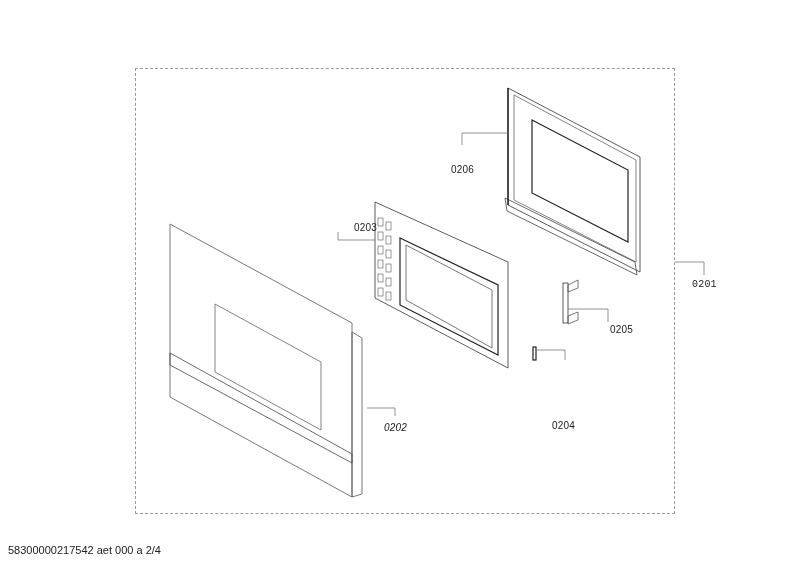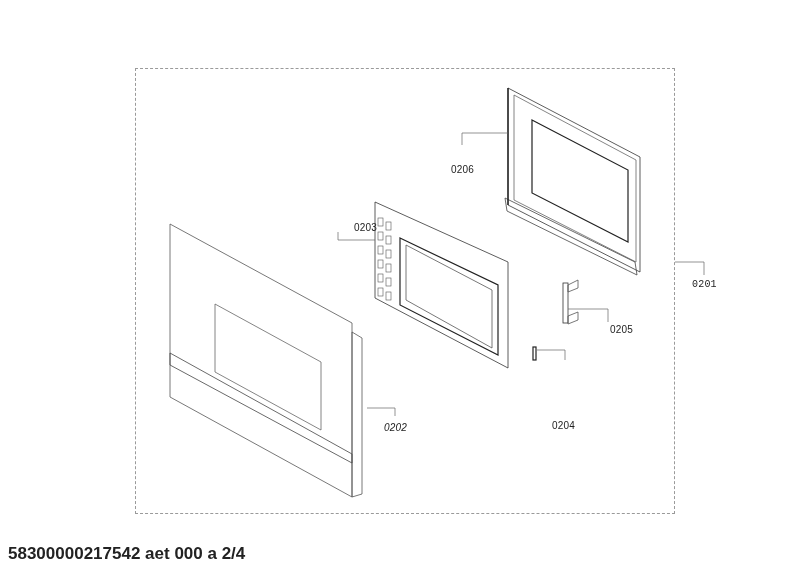--- a/index.html
+++ b/index.html
@@ -2,21 +2,21 @@
 <html><head>
   <meta charset="utf-8">
   <style>
     html, body { margin: 0; padding: 0; background: #ffffff; }
     body { width: 800px; height: 566px; position: relative; overflow: hidden;
            font-family: "Liberation Sans", sans-serif; color: #222; }
     .frame { position: absolute; left: 135px; top: 68px; width: 540px; height: 446px;
              border: 1px dashed #9a9a9a; box-sizing: border-box; }
     svg.drawing { position: absolute; left: 0; top: 0; }
     .label { position: absolute; font-size: 10px; color: #222; letter-spacing: 0.2px; }
-    .footer { position: absolute; left: 8px; top: 544px; font-size: 17px; color: #222; font-weight: bold; }
+    .footer { position: absolute; left: 8px; top: 544px; font-size: 11px; color: #222; }
   </style>
 </head>
 <body>
 
 <div class="frame"></div>
 
 <svg class="drawing" width="800" height="566" viewBox="0 0 800 566" fill="none" stroke="#333" stroke-width="0.8">
 
   <g>
     <polygon points="508,88 640,157 640,272 508,205" stroke="#333"></polygon>

